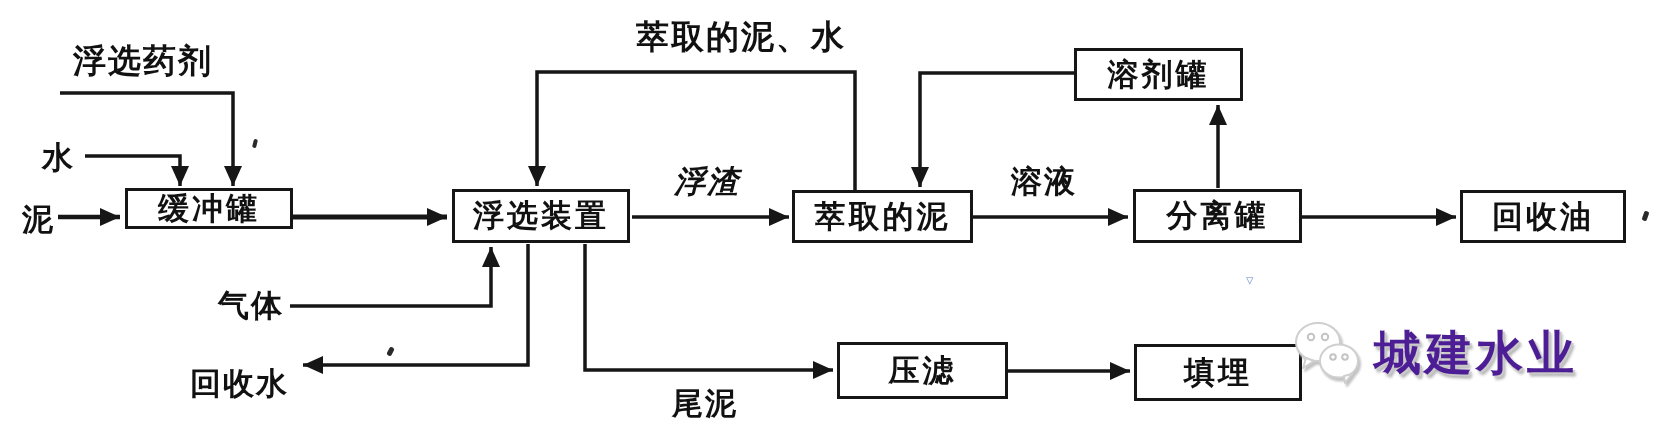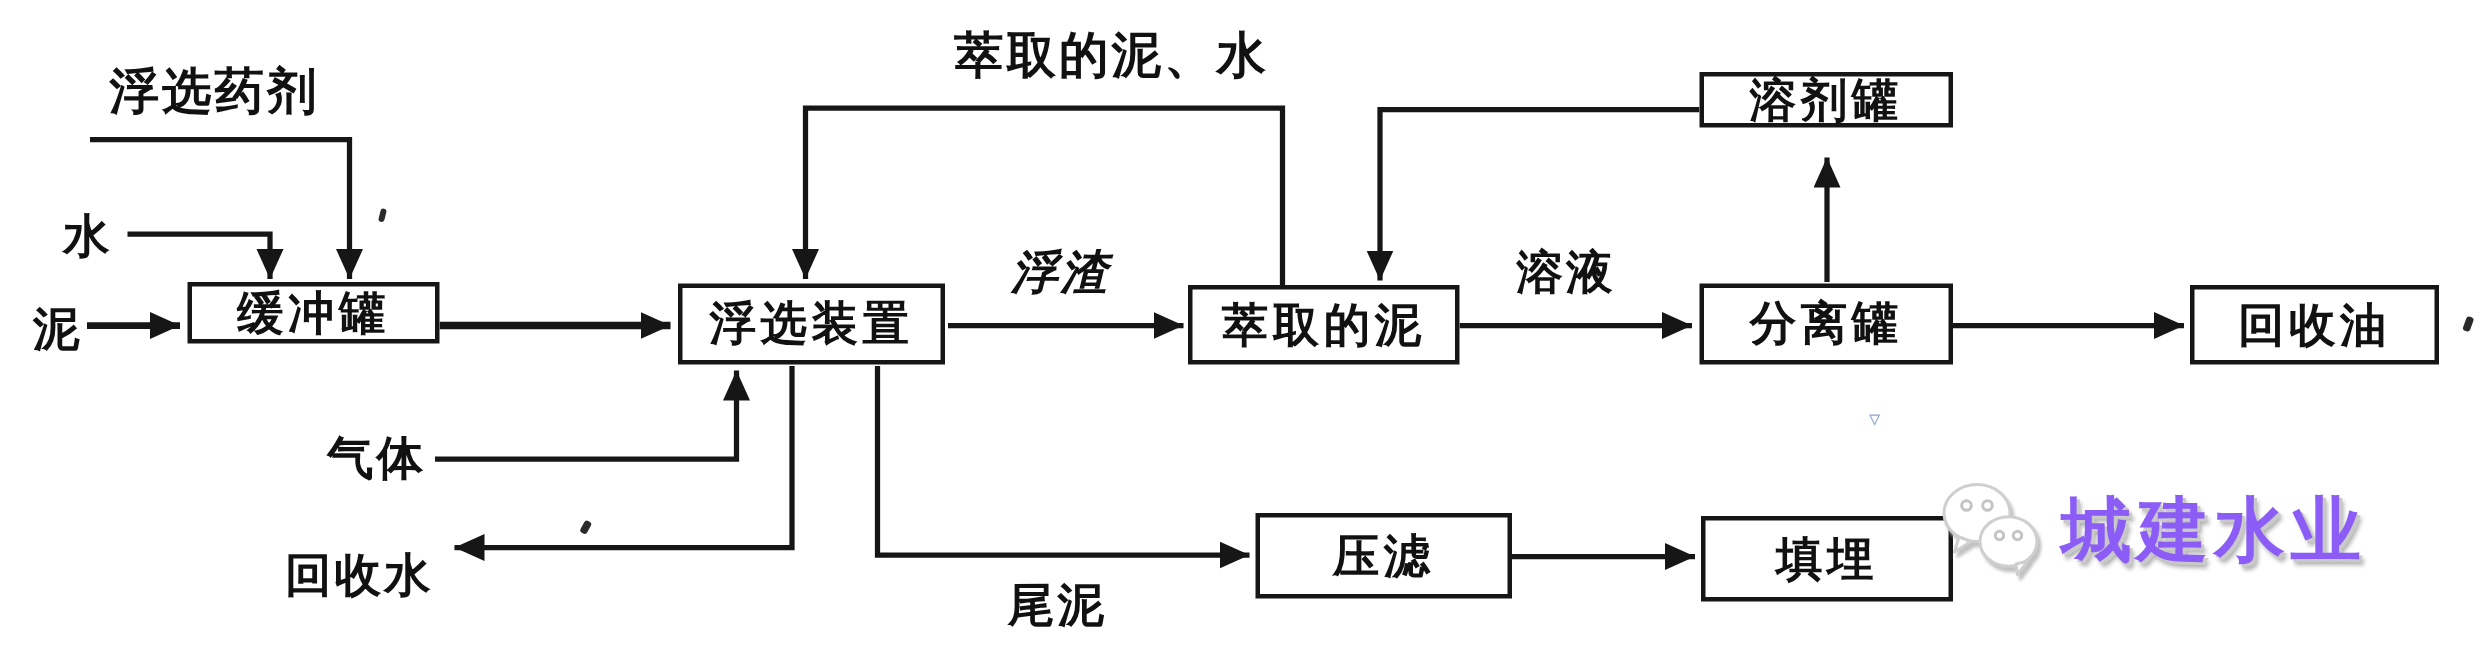--- a/index.html
+++ b/index.html
@@ -27,21 +27,21 @@
     white-space:nowrap;line-height:1;
   }
   .big{font-size:33px;}
   .speck{position:absolute;background:#2a2a2a;border-radius:2px;}
   #watermark{
     position:absolute;left:1292px;top:320px;
     display:flex;align-items:center;gap:10px;
   }
   #watermark .wm-text{
     font-size:47px;font-weight:bold;letter-spacing:4px;line-height:1;
-    color:#8b5cf6;
+    color:#4c1d95;
     text-shadow:2px 2px 0 #c9c9c9, 3px 4px 3px #b0b0b0;
     white-space:nowrap;
   }
   #wechat-ic{filter:drop-shadow(2px 3px 1px #c2c2c2);}
   #paste-artifact{position:absolute;left:1246px;top:272px;
     font-size:15px;color:#93a9d6;line-height:1;}
 </style>
 </head>
 <body>
 
@@ -72,21 +72,21 @@
   </svg>
 
   <div class="node" style="left:125px;top:188px;width:168px;height:41px;">缓冲罐</div>
 
   <div class="node" style="left:452px;top:189px;width:178px;height:54px;">浮选装置</div>
 
   <div class="node" style="left:792px;top:190px;width:181px;height:53px;">萃取的泥</div>
 
   <div class="node" style="left:1133px;top:189px;width:169px;height:54px;">分离罐</div>
 
-  <div class="node" style="left:1133px;top:48px;width:169px;height:37px;">溶剂罐</div>
+  <div class="node" style="left:1074px;top:48px;width:169px;height:53px;">溶剂罐</div>
 
   <div class="node" style="left:1460px;top:190px;width:166px;height:53px;">回收油</div>
 
   <div class="node" style="left:837px;top:342px;width:171px;height:57px;">压滤</div>
 
   <div class="node" style="left:1134px;top:344px;width:168px;height:57px;">填埋</div>
 
   <div class="flabel big" style="left:73px;top:44px;">浮选药剂</div>
 
   <div class="flabel" style="left:42px;top:142px;">水</div>

